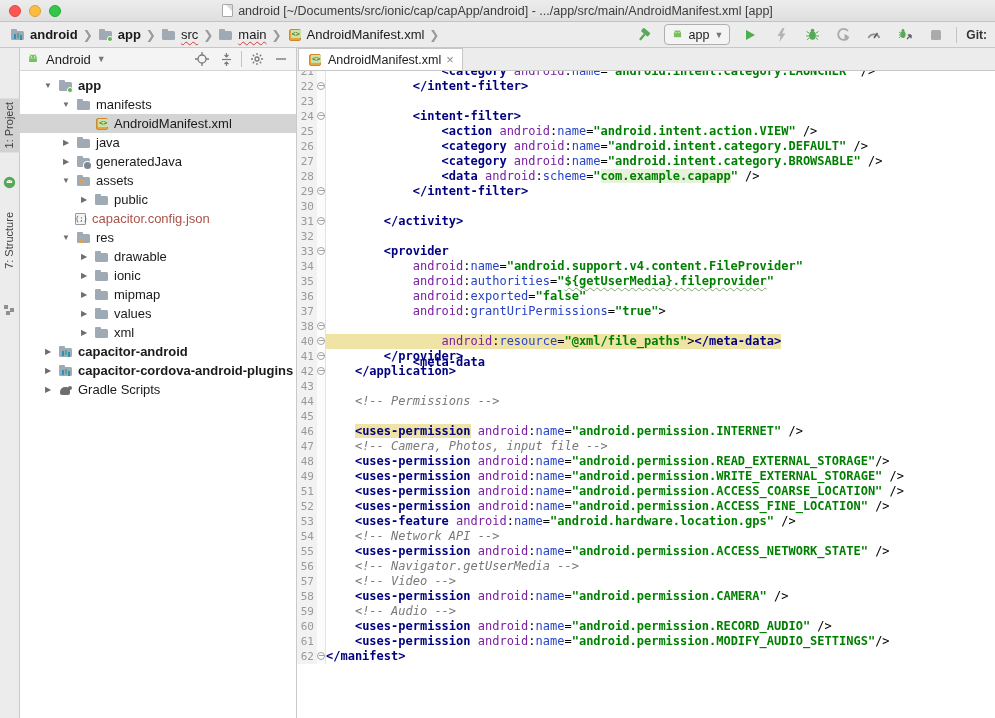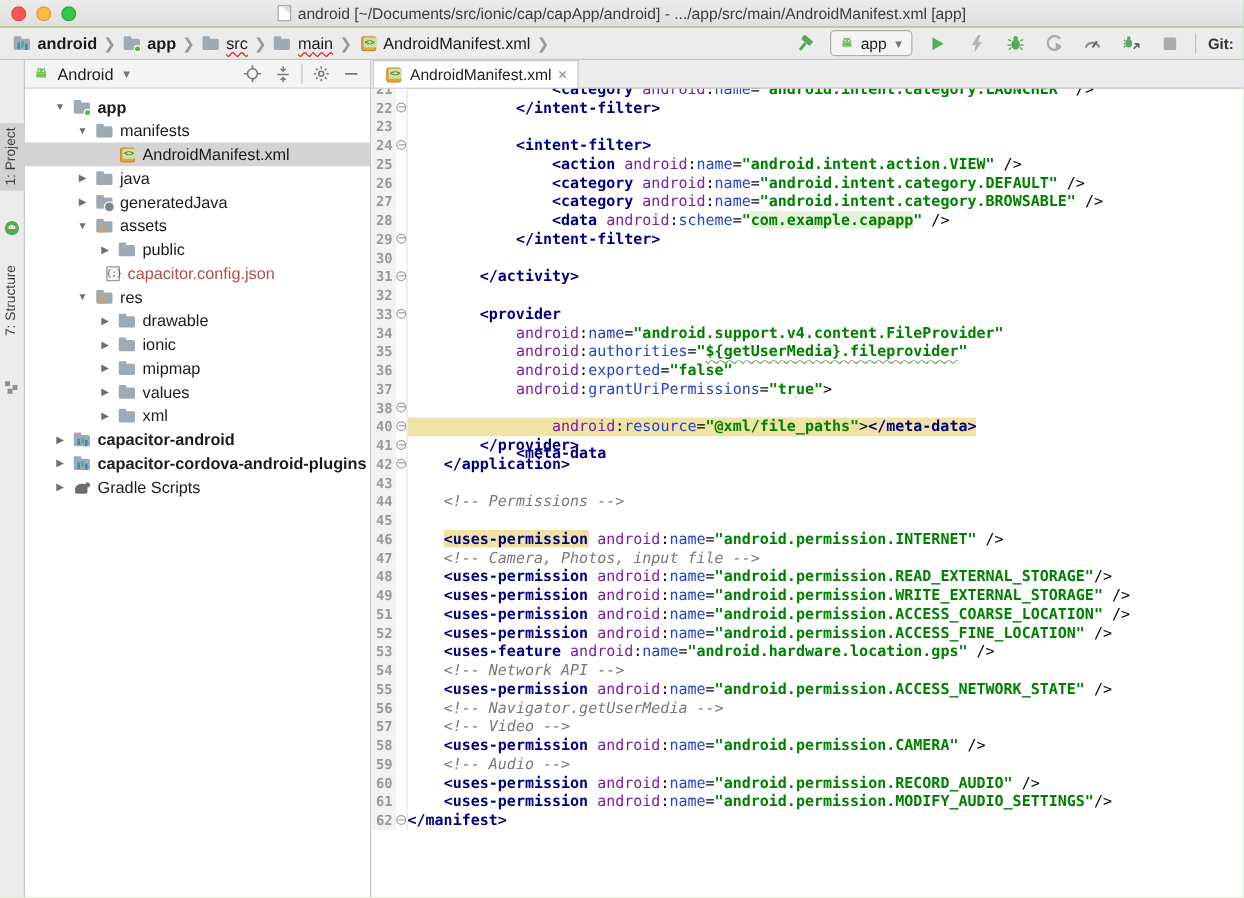--- a/index.html
+++ b/index.html
@@ -1,18 +1,18 @@
 <!DOCTYPE html>
 <html><head>
 <meta charset="utf-8">
 <style>
   * { margin:0; padding:0; box-sizing:border-box; }
   html,body { width:995px; height:718px; overflow:hidden; }
   body { font-family:"Liberation Sans", sans-serif; font-size:13px; color:#1a1a1a; background:#fff; }
-  .window { width:995px; height:718px; display:flex; flex-direction:column; background:#84cc16; }
+  .window { width:995px; height:718px; display:flex; flex-direction:column; background:#a16207; }
 
   
   .titlebar { height:22px; background:linear-gradient(#ECECEC,#DFDFDF); border-bottom:1px solid #C3C3C3;
               display:flex; align-items:center; position:relative; flex:0 0 22px; }
   .lights { display:flex; gap:8px; margin-left:9px; }
   .light { width:12px; height:12px; border-radius:50%; }
   .light.r { background:#FC5753; border:1px solid #DF4744; }
   .light.y { background:#FDBC40; border:1px solid #DEA importance:123; border:1px solid #DE9F34; }
   .light.g { background:#33C748; border:1px solid #27AA35; }
   .title-center { position:absolute; left:0; right:0; display:flex; justify-content:center; align-items:center; gap:5px; pointer-events:none; }
@@ -80,21 +80,21 @@
 
   
   .editor { flex:1; min-width:0; display:flex; flex-direction:column; background:#fff; }
   .tabbar { height:23px; flex:0 0 23px; background:#ECECEC; border-bottom:1px solid #C6C6C6; display:flex; align-items:flex-end; padding-left:1px; }
   .tab { height:22px; background:#fff; border:1px solid #C6C6C6; border-bottom:none; display:flex; align-items:center; gap:5px; padding:0 8px; }
   .tab .tab-label { font-size:12.5px; color:#222; }
   .tab .close { color:#8a8a8a; font-size:13px; line-height:1; }
   .codewrap { flex:1; overflow:hidden; }
   .codeinner { margin-top:-7px; }
   .line { display:flex; height:15px; font:12px/15px "DejaVu Sans Mono", monospace; white-space:pre; }
-  .gut { width:20px; flex:0 0 20px; background:#F2F2F2; color:#999; text-align:right; padding-right:3px; font-size:11px;font-weight:bold; }
+  .gut { width:20px; flex:0 0 20px; background:#F2F2F2; color:#999; text-align:right; padding-right:3px; font-size:11px; }
   .foldc { width:9px; flex:0 0 9px; background:#FCFCFC; border-right:1px solid #E3E3E3; position:relative; }
   .fold { position:absolute; left:0; top:3px; width:8px; height:8px; border:1px solid #A3A3A3; border-radius:50%; background:#fff;
           color:#777; font:8px/6px "DejaVu Sans", sans-serif; text-align:center; }
   .code { flex:1; color:#000; }
   .cur .gut, .cur .foldc { background:#F8F1D2; }
   .caret { display:inline-block; width:1px; height:13px; background:#000; vertical-align:-2px; }
 
   .tk-t  { color:var(--tag); font-weight:bold; }
   .tk-n  { color:var(--namespace); }
   .tk-a  { color:var(--attribute); }
@@ -343,21 +343,21 @@
             <span class="tlabel">assets</span>
           </div>
           <div class="trow" style="padding-left: 58px;">
             <span class="arrow">▶</span>
             <span class="tico t-folder tf">
               <i></i>
               <b></b>
             </span>
             <span class="tlabel">public</span>
           </div>
-          <div class="trow" style="padding-left: 46px;">
+          <div class="trow" style="padding-left: 36px;">
             <span class="arrow"></span>
             <span class="tico t-json-file">
               <i></i>
               <b></b>
             </span>
             <span class="tlabel" style="color: rgb(168, 83, 75);">capacitor.config.json</span>
           </div>
           <div class="trow" style="padding-left: 40px;">
             <span class="arrow">▼</span>
             <span class="tico t-folder-res tf">

